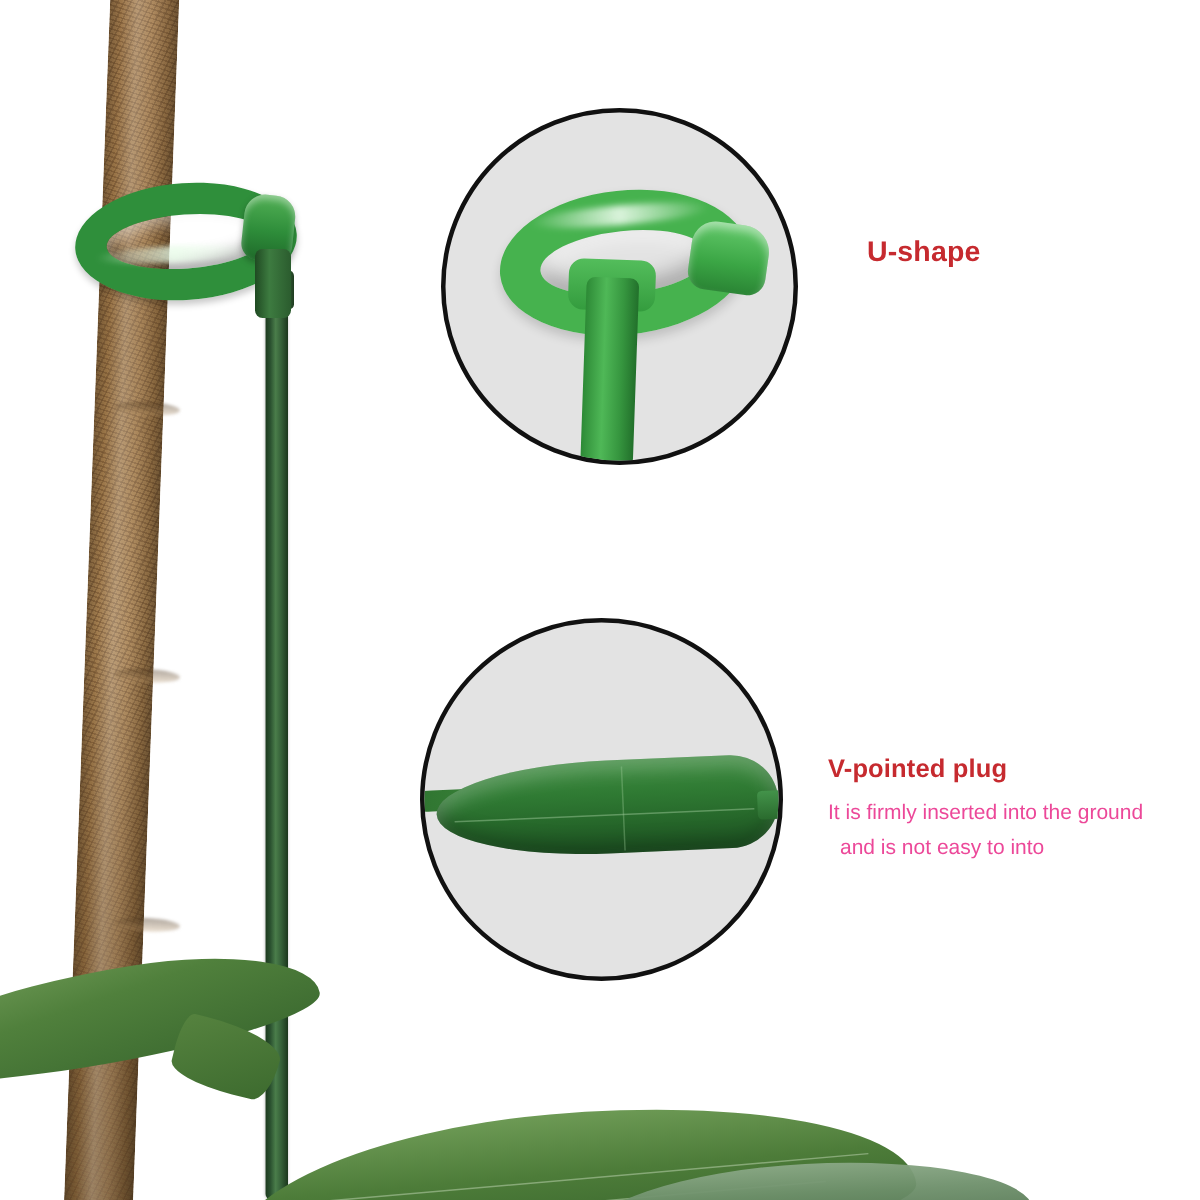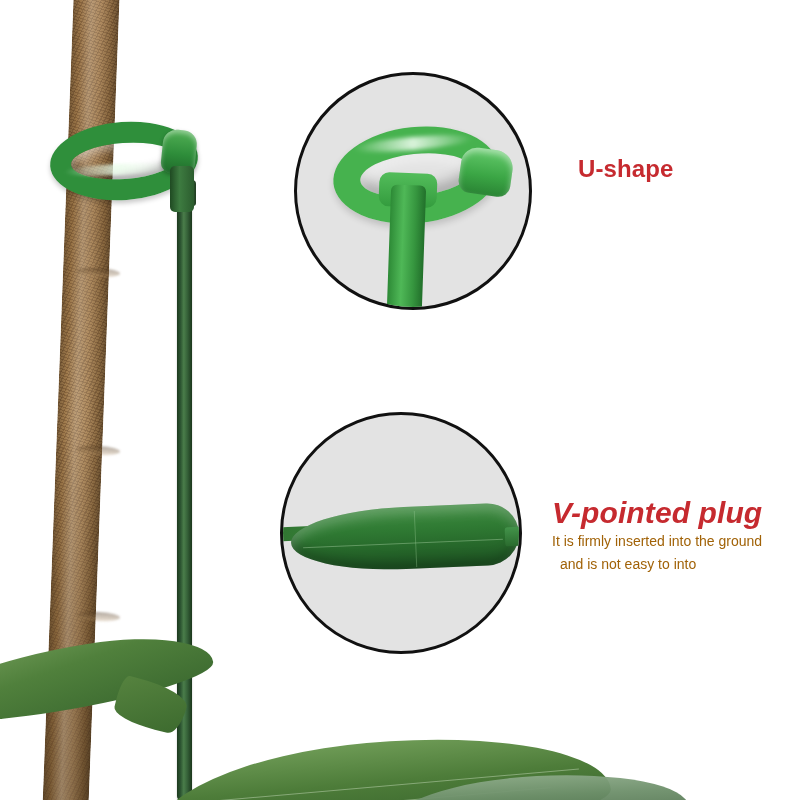--- a/index.html
+++ b/index.html
@@ -312,29 +312,29 @@
   .z-plug-seam.s2 { left: 132px; top: 96px; width: 1px; height: 56px; background: rgba(160,205,155,0.35); }
 
   
   .copy-block { position: absolute; }
   #copy-ring { left: 578px; top: 152px; width: 216px; }
   #copy-tip  { left: 552px; top: 496px; width: 248px; }
 
   .headline {
     color: #c62a2f;
     font-weight: bold;
-    font-size: 24px;
+    font-size: 19px;
     line-height: 34px;
     letter-spacing: 0.1px;
     white-space: nowrap;
   }
-  #copy-tip .headline { font-size: 30px; margin-left: 0; font-style: italic; }
+  #copy-tip .headline { font-size: 17px; margin-left: 0; }
 
   .subline {
-    color: #a16207;
+    color: #ec4899;
     font-size: 14px;
     line-height: 23px;
     font-weight: normal;
   }
   .subline.indent { padding-left: 8px; }
 </style>
 </head>
 <body>
 
 <div id="stage">

